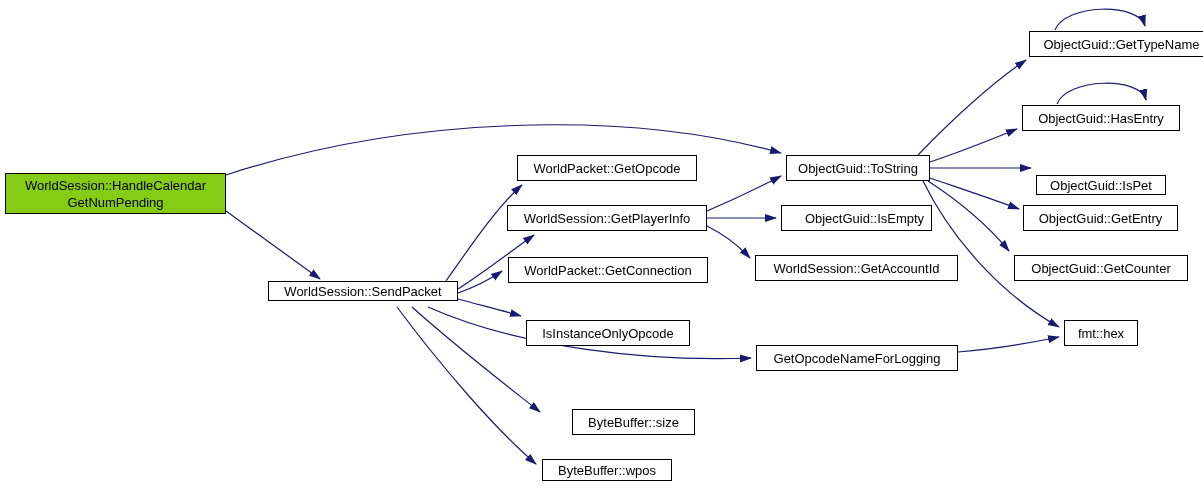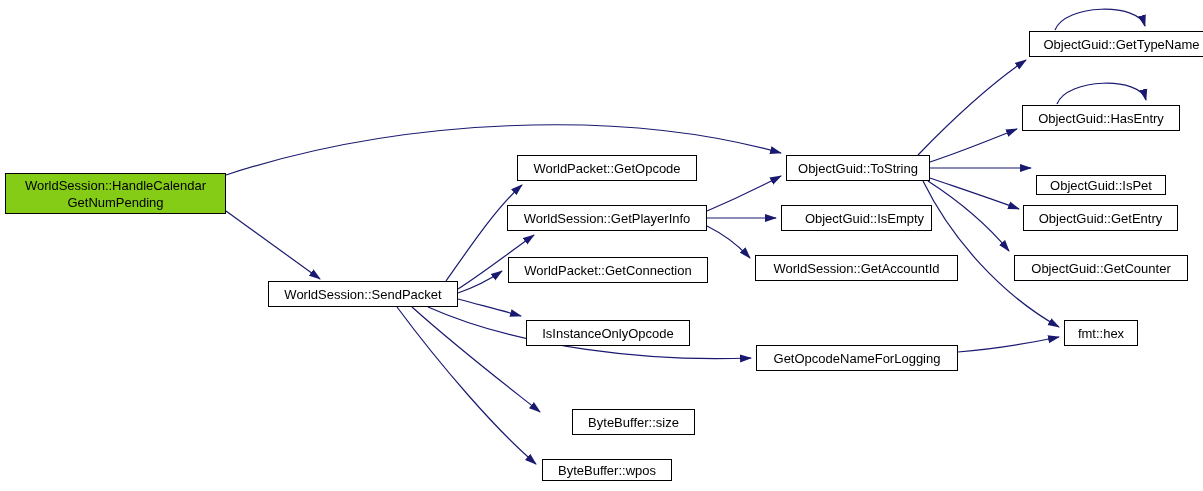--- a/index.html
+++ b/index.html
@@ -73,21 +73,21 @@
         <path d="M928,181 C965,205 990,228 1009,251" class="edge" stroke="#191970" marker-end="url(#arrow)"></path>
         <path d="M923,181 C952,240 1002,295 1059,327" class="edge" stroke="#191970" marker-end="url(#arrow)"></path>
         <path d="M958,352 C995,349 1030,343 1059,337" class="edge" stroke="#191970" marker-end="url(#arrow)"></path>
         <path d="M1055,30 C1065,4 1138,2 1145,26" class="edge" stroke="#191970" marker-end="url(#arrow)"></path>
         <path d="M1057,104 C1067,78 1140,76 1146,100" class="edge" stroke="#191970" marker-end="url(#arrow)"></path>
       </g>
   </svg>
   <div id="node-layer">
       <div class="node highlight" style="left: 5px; top: 173px; width: 221px; height: 41px;">WorldSession::HandleCalendar
 GetNumPending</div>
-      <div class="node" style="left: 268px; top: 281px; width: 190px; height: 26px;">WorldSession::SendPacket</div>
+      <div class="node" style="left: 268px; top: 281px; width: 190px; height: 20px;">WorldSession::SendPacket</div>
       <div class="node" style="left: 517px; top: 155px; width: 180px; height: 26px;">WorldPacket::GetOpcode</div>
       <div class="node" style="left: 507px; top: 205px; width: 200px; height: 26px;">WorldSession::GetPlayerInfo</div>
       <div class="node" style="left: 508px; top: 257px; width: 200px; height: 26px; text-align: right;">WorldPacket::GetConnection</div>
       <div class="node" style="left: 526px; top: 320px; width: 164px; height: 26px;">IsInstanceOnlyOpcode</div>
       <div class="node" style="left: 756px; top: 345px; width: 202px; height: 26px;">GetOpcodeNameForLogging</div>
       <div class="node" style="left: 545px; top: 409px; width: 123px; height: 26px; margin-left: 27px;">ByteBuffer::size</div>
       <div class="node" style="left: 542px; top: 459px; width: 130px; height: 22px;">ByteBuffer::wpos</div>
       <div class="node" style="left: 786px; top: 155px; width: 144px; height: 26px;">ObjectGuid::ToString</div>
       <div class="node" style="left: 781px; top: 205px; width: 151px; height: 26px; padding-left: 16px;">ObjectGuid::IsEmpty</div>
       <div class="node" style="left: 755px; top: 255px; width: 203px; height: 26px;">WorldSession::GetAccountId</div>

